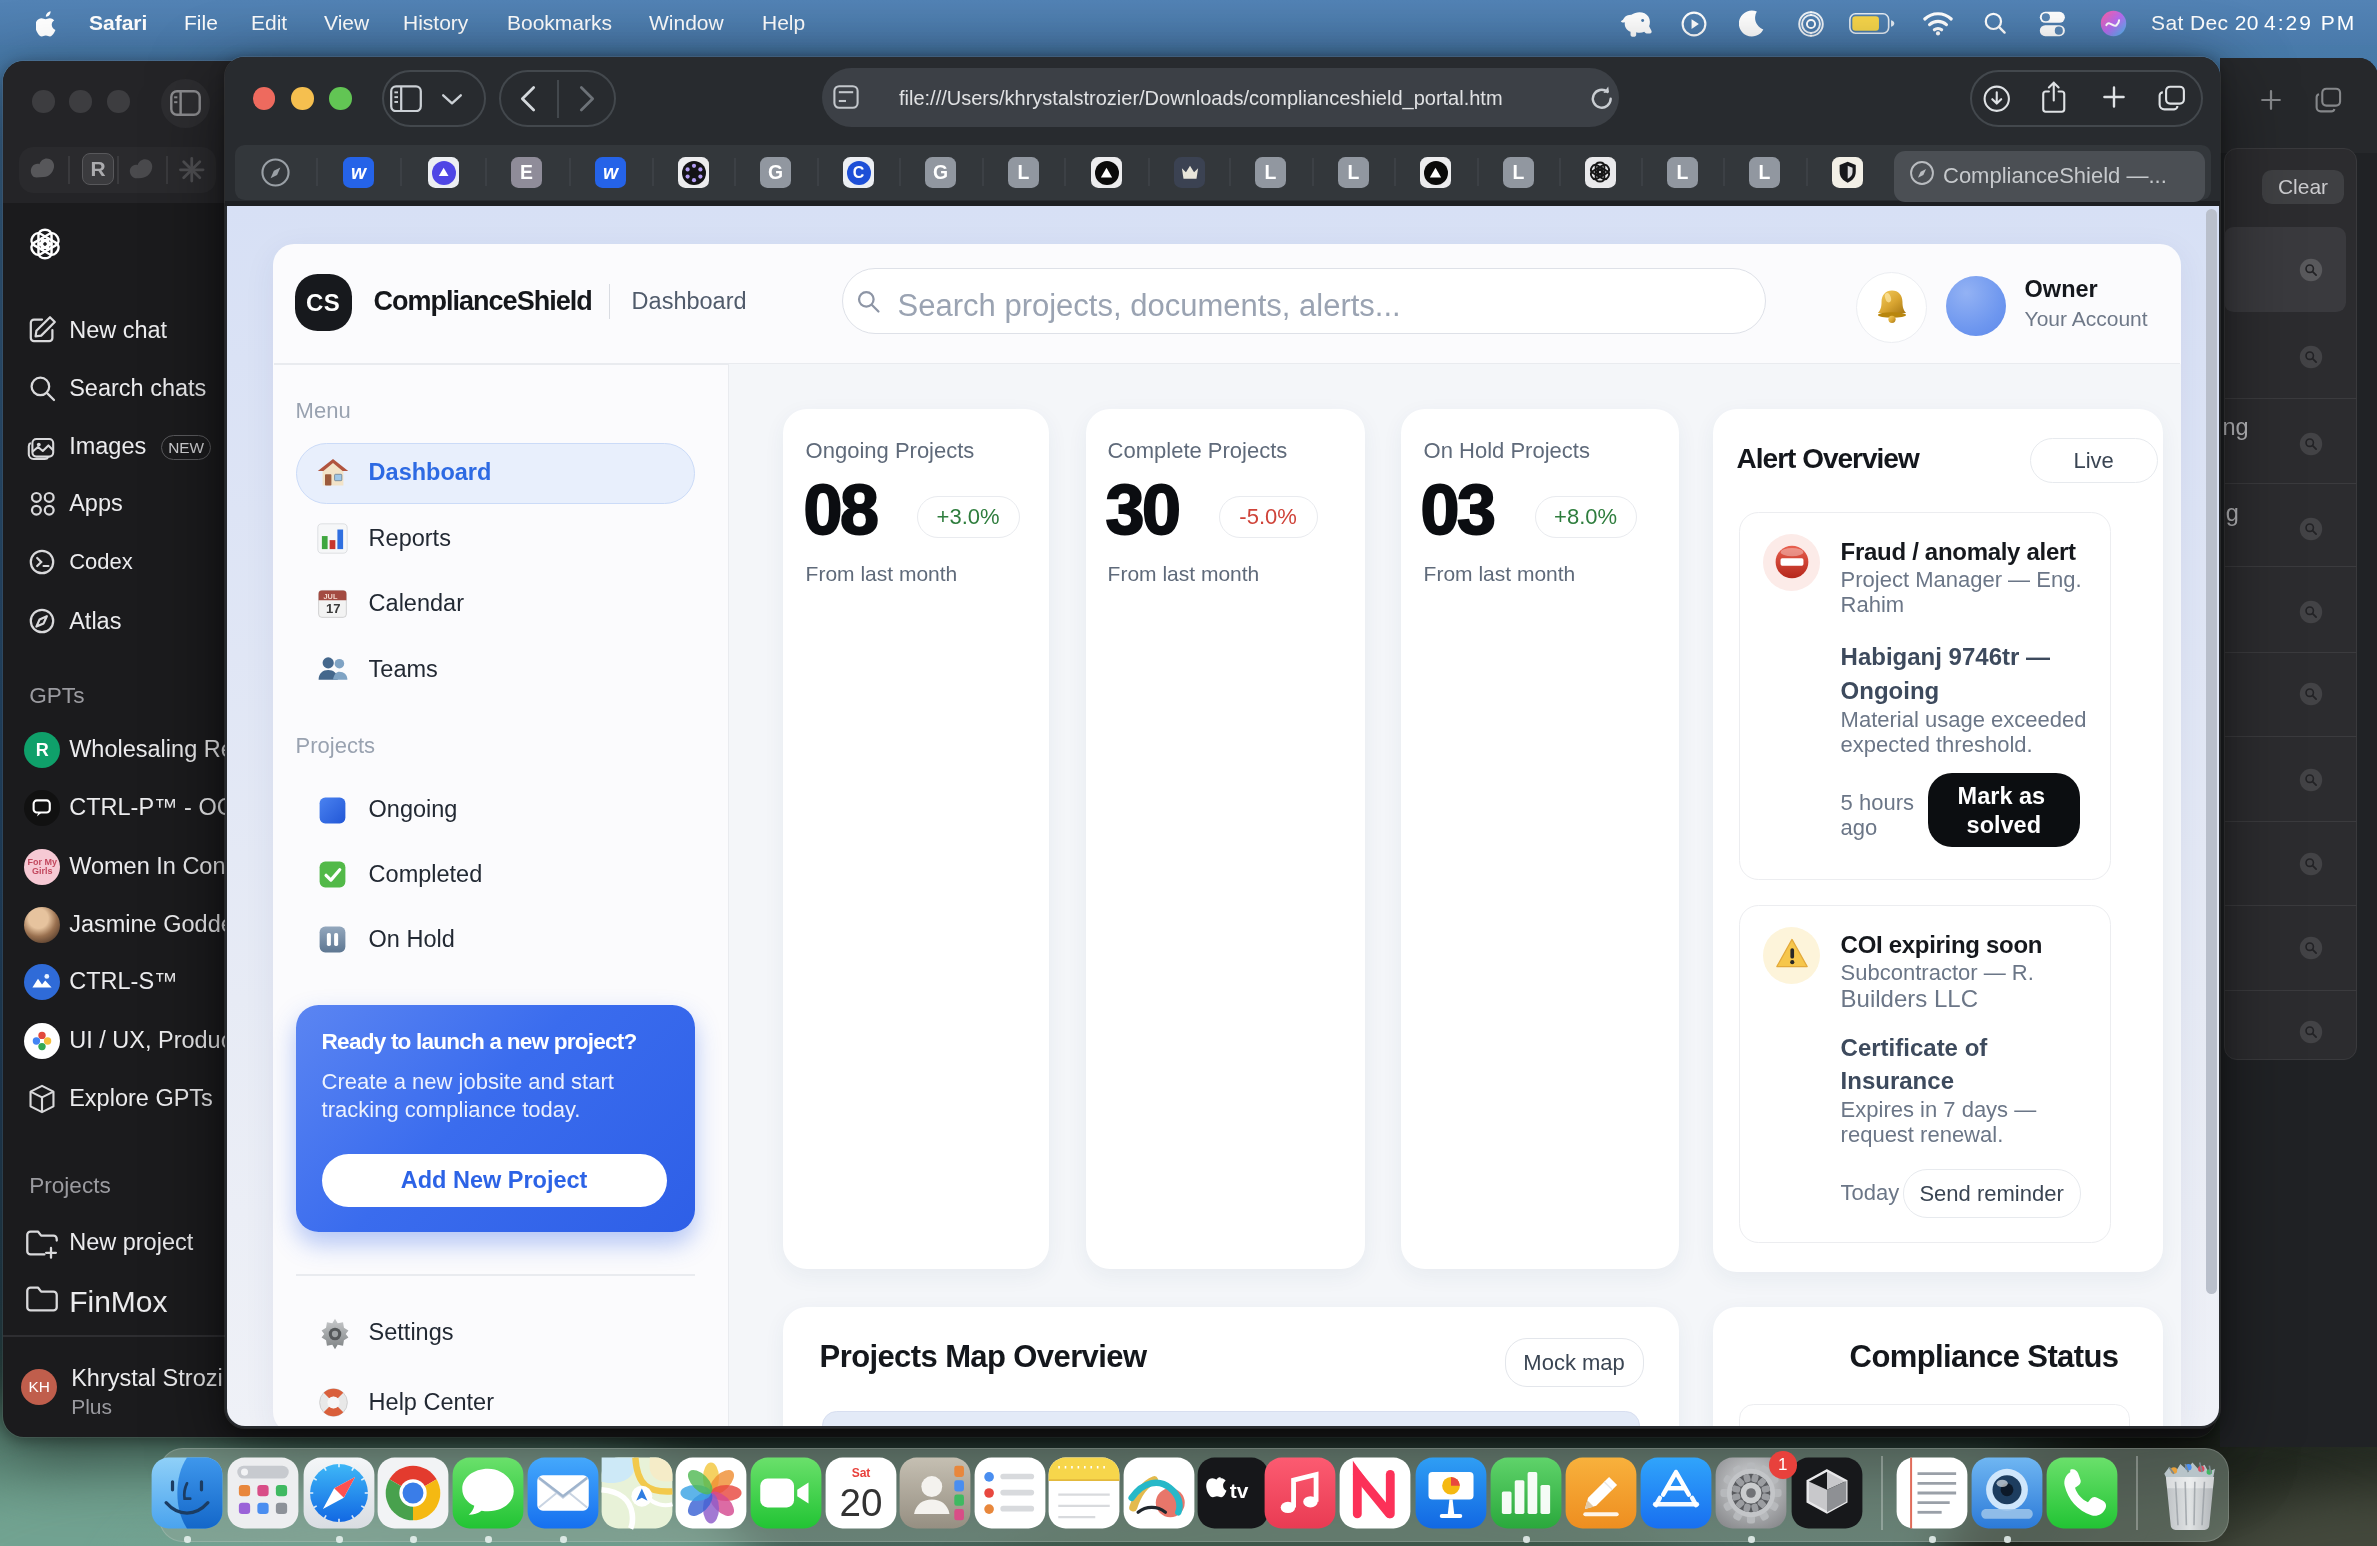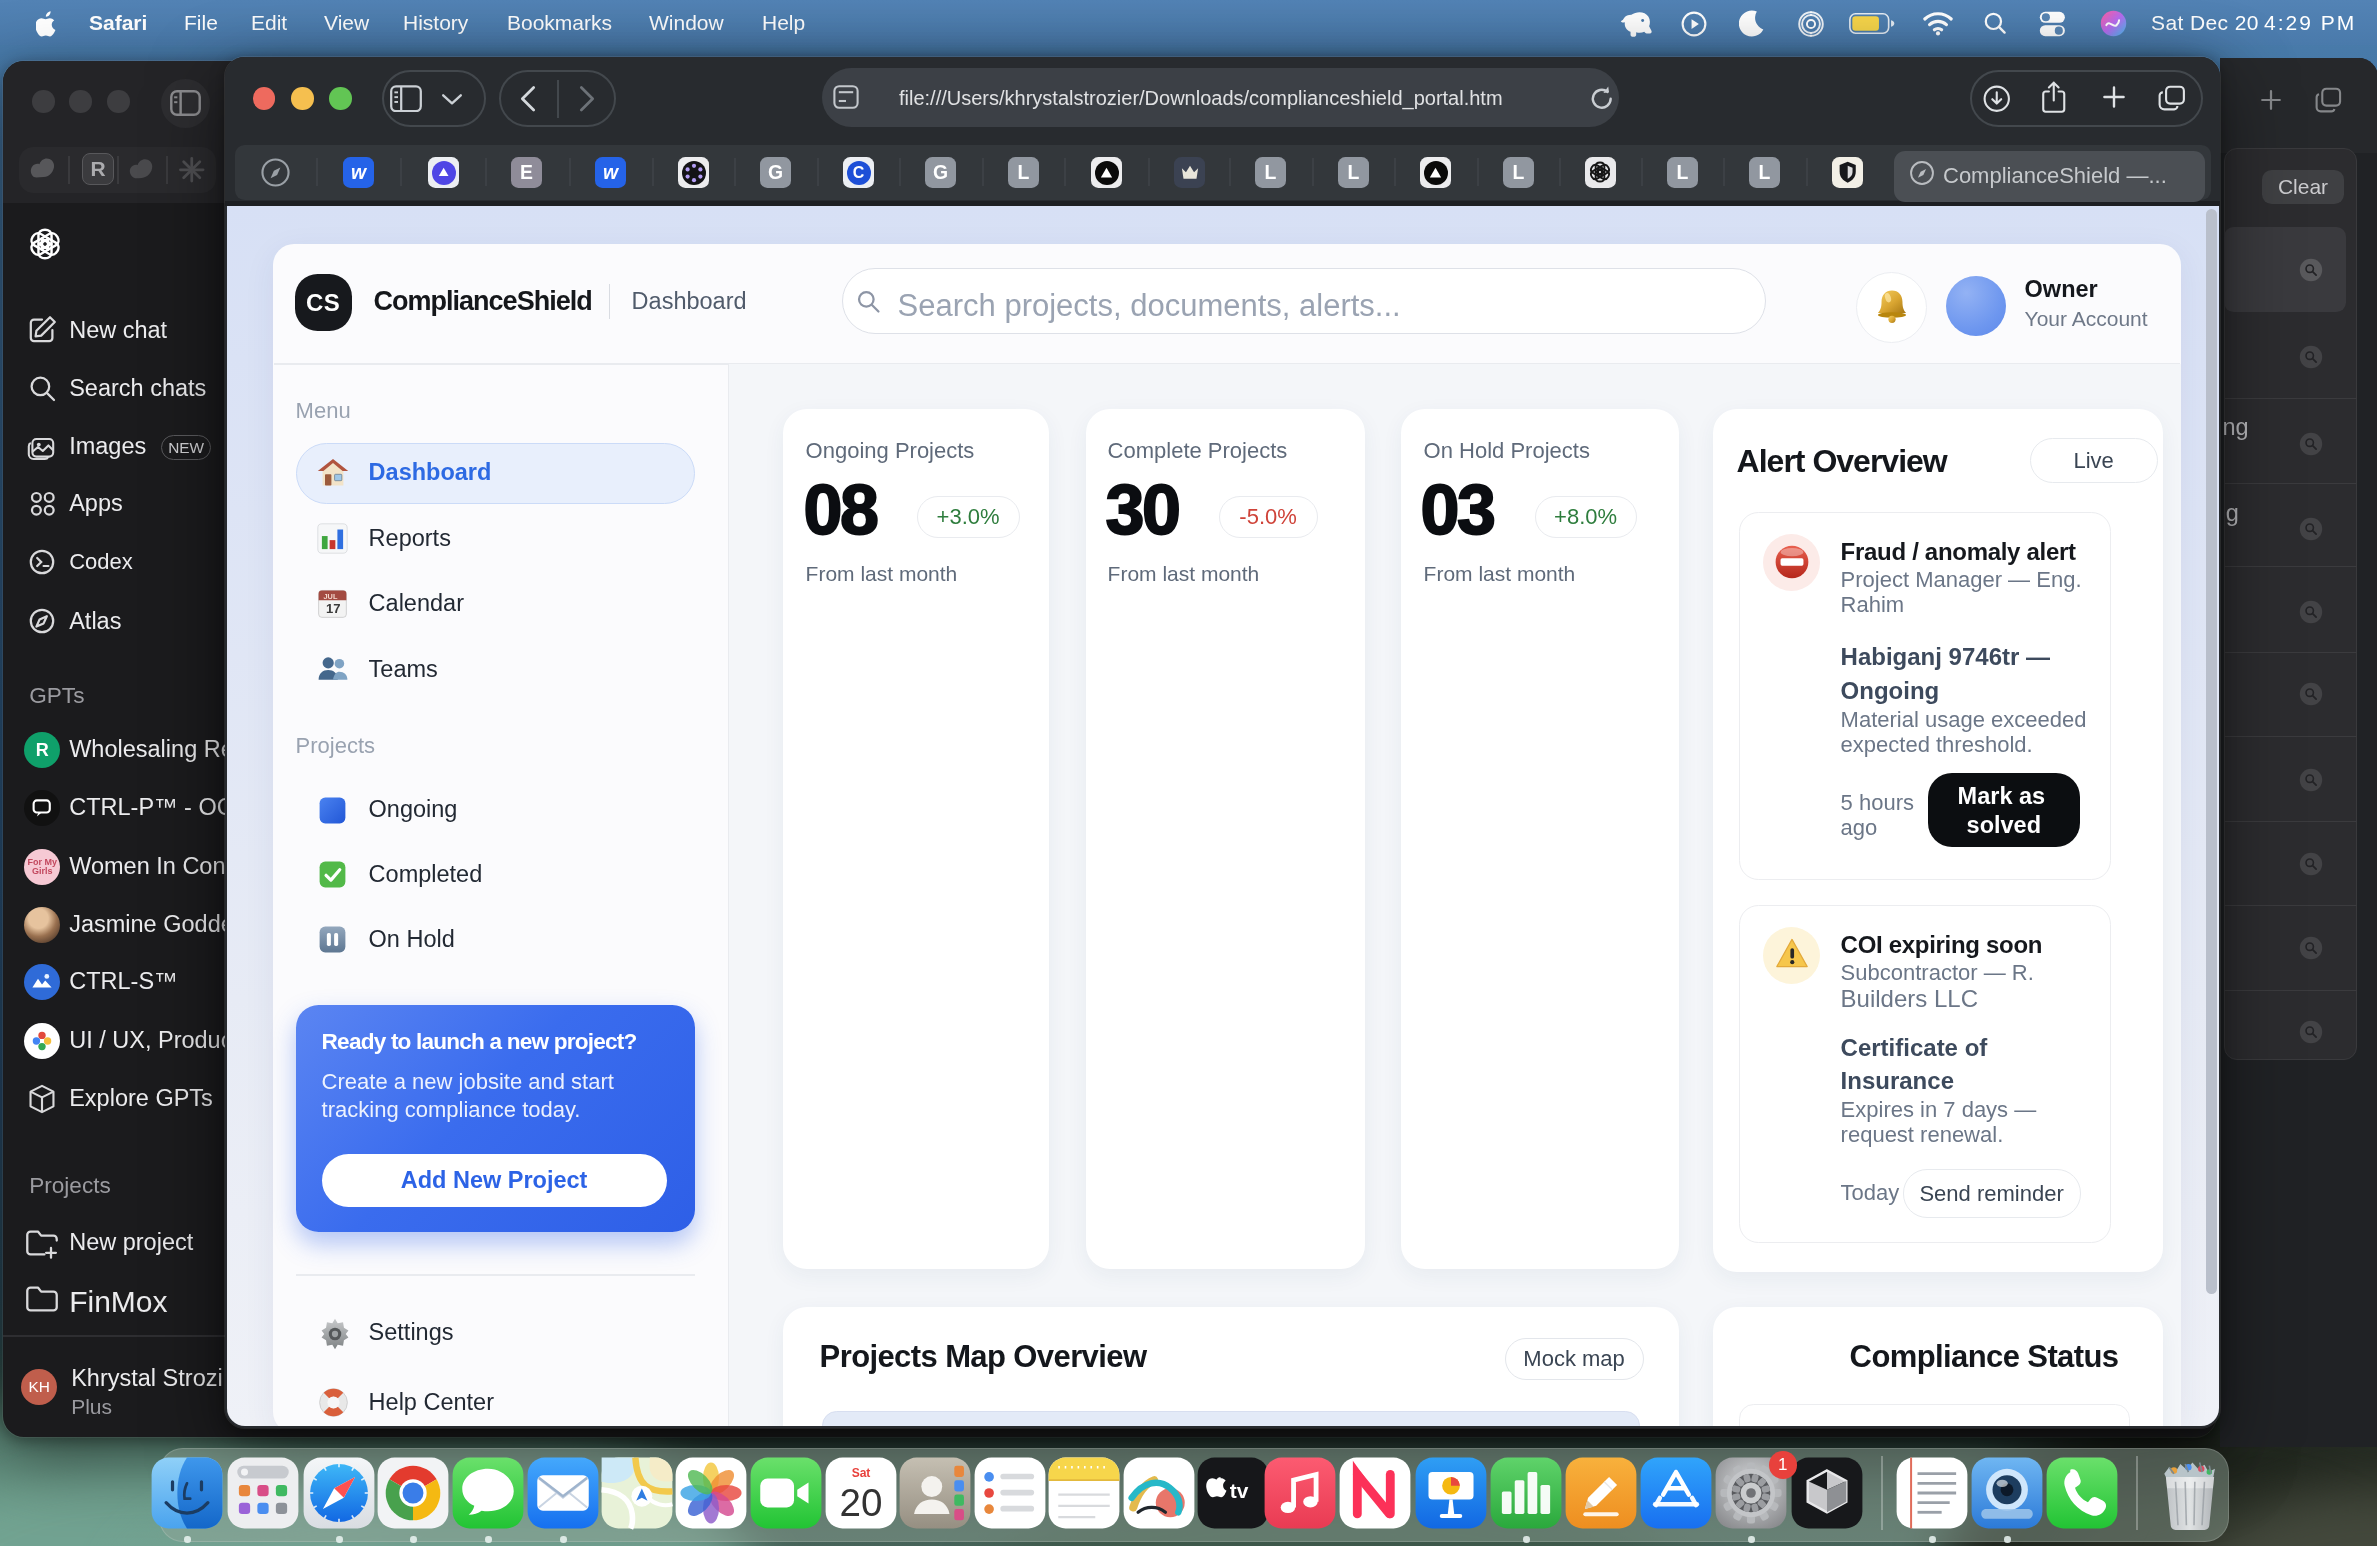--- a/index.html
+++ b/index.html
@@ -784,21 +784,21 @@
 <div class="abs txt" style="left:881px;top:232px;font-size:22px;color:#5f6a7a;font-weight:400;">Complete Projects</div>
 <div class="abs txt" style="left:879px;top:264px;font-size:70px;color:#0b0d11;font-weight:700;letter-spacing:-2.4px;-webkit-text-stroke:1.9px #0b0d11;">30</div>
 <div class="abs ctr" style="left:992px;top:290px;width:99px;height:42px;border:1.6px solid #e9ebef;border-radius:22px;color:#cf4339;font-size:22px;">-5.0%</div>
 <div class="abs txt" style="left:881px;top:356px;font-size:21px;color:#5f6a7a;font-weight:400;">From last month</div>
 <div class="abs" style="left:1174px;top:203px;width:278px;height:860px;background:#fff;border-radius:24px;box-shadow:0 6.5px 21px rgba(40,60,110,.06);"></div>
 <div class="abs txt" style="left:1197px;top:232px;font-size:22px;color:#5f6a7a;font-weight:400;">On Hold Projects</div>
 <div class="abs txt" style="left:1194px;top:264px;font-size:70px;color:#0b0d11;font-weight:700;letter-spacing:-2.4px;-webkit-text-stroke:1.9px #0b0d11;">03</div>
 <div class="abs ctr" style="left:1308px;top:290px;width:102px;height:42px;border:1.6px solid #e9ebef;border-radius:22px;color:#2e7d3d;font-size:22px;">+8.0%</div>
 <div class="abs txt" style="left:1197px;top:356px;font-size:21px;color:#5f6a7a;font-weight:400;">From last month</div>
 <div class="abs" style="left:1486px;top:203px;width:450px;height:863px;background:#fff;border-radius:24px;box-shadow:0 6.5px 21px rgba(40,60,110,.06);"></div>
-<div class="abs txt" style="left:1510px;top:237px;font-size:32px;color:#14171c;font-weight:700;letter-spacing:-1px;">Alert Overview</div>
+<div class="abs txt" style="left:1510px;top:237px;font-size:28px;color:#14171c;font-weight:700;letter-spacing:-1px;">Alert Overview</div>
 <div class="abs ctr" style="left:1803px;top:232px;width:128px;height:45px;border:1.6px solid #e7eaee;border-radius:22.6px;color:#3a4553;font-size:22px;">Live</div>
 <div class="abs" style="left:1512px;top:306px;width:372px;height:368px;border:1.6px solid #ecedf0;border-radius:19.4px;"></div>
 <div class="abs ctr" style="left:1536px;top:328px;width:57px;height:57px;border-radius:50%;background:#fcebe8;"></div>
 <div class="abs" style="left:1547px;top:338px;">
         <svg width="36" height="36" viewBox="0 0 44 44">
           <defs>
             <linearGradient id="noe" x1="0" y1="0" x2="0" y2="1">
               <stop offset="0" stop-color="#e9604f"></stop>
               <stop offset="1" stop-color="#b5271b"></stop>
             </linearGradient>
@@ -833,21 +833,21 @@
 <div class="abs txt" style="left:1614px;top:754px;font-size:22px;color:#6b7687;font-weight:400;">Subcontractor — R.</div>
 <div class="abs txt" style="left:1614px;top:779px;font-size:24px;color:#6b7687;font-weight:400;">Builders LLC</div>
 <div class="abs txt" style="left:1614px;top:828px;font-size:24px;color:#3d4a5d;font-weight:700;">Certificate of</div>
 <div class="abs txt" style="left:1614px;top:861px;font-size:24px;color:#3d4a5d;font-weight:700;">Insurance</div>
 <div class="abs txt" style="left:1614px;top:891px;font-size:22px;color:#6b7687;font-weight:400;">Expires in 7 days —</div>
 <div class="abs txt" style="left:1614px;top:916px;font-size:22px;color:#6b7687;font-weight:400;">request renewal.</div>
 <div class="abs txt" style="left:1614px;top:974px;font-size:22px;color:#6b7687;font-weight:400;">Today</div>
 <div class="abs ctr" style="left:1676px;top:963px;width:178px;height:49px;border:1.6px solid #e7eaee;border-radius:24px;color:#3a4553;font-size:22px;">Send reminder</div>
 <div class="abs" style="left:556px;top:1101px;width:896px;height:126px;background:#fff;border-radius:24px 24px 0 0;box-shadow:0 6.5px 21px rgba(40,60,110,.06);"></div>
 <div class="abs txt" style="left:593px;top:1133px;font-size:31px;color:#14171c;font-weight:700;letter-spacing:-0.6px;">Projects Map Overview</div>
-<div class="abs ctr" style="left:1278px;top:1132px;width:139px;height:42px;border:1.6px solid #e3e6eb;border-radius:22px;color:#3a4553;font-size:22px;">Mock map</div>
+<div class="abs ctr" style="left:1278px;top:1132px;width:139px;height:49px;border:1.6px solid #e3e6eb;border-radius:22px;color:#3a4553;font-size:22px;">Mock map</div>
 <div class="abs" style="left:595px;top:1205px;width:818px;height:22px;background:#e3eaf7;border:1.2px solid #d7def0;border-radius:14.6px 14.6px 0 0;"></div>
 <div class="abs" style="left:1486px;top:1101px;width:450px;height:126px;background:#fff;border-radius:24px 24px 0 0;box-shadow:0 6.5px 21px rgba(40,60,110,.06);"></div>
 <div class="abs txt" style="left:1595px;top:1133px;font-size:31px;color:#14171c;font-weight:700;letter-spacing:-0.6px;margin-left:28px;">Compliance Status</div>
 <div class="abs" style="left:1512px;top:1198px;width:391px;height:28px;border:1.6px solid #ecedf0;border-radius:14.6px 14.6px 0 0;"></div>
 </div>
 </div>
 <div class="abs dock"></div>
 <div class="di" style="left:150px;">
     <svg width="74" height="74" viewBox="0 0 92 92">
       <defs>

